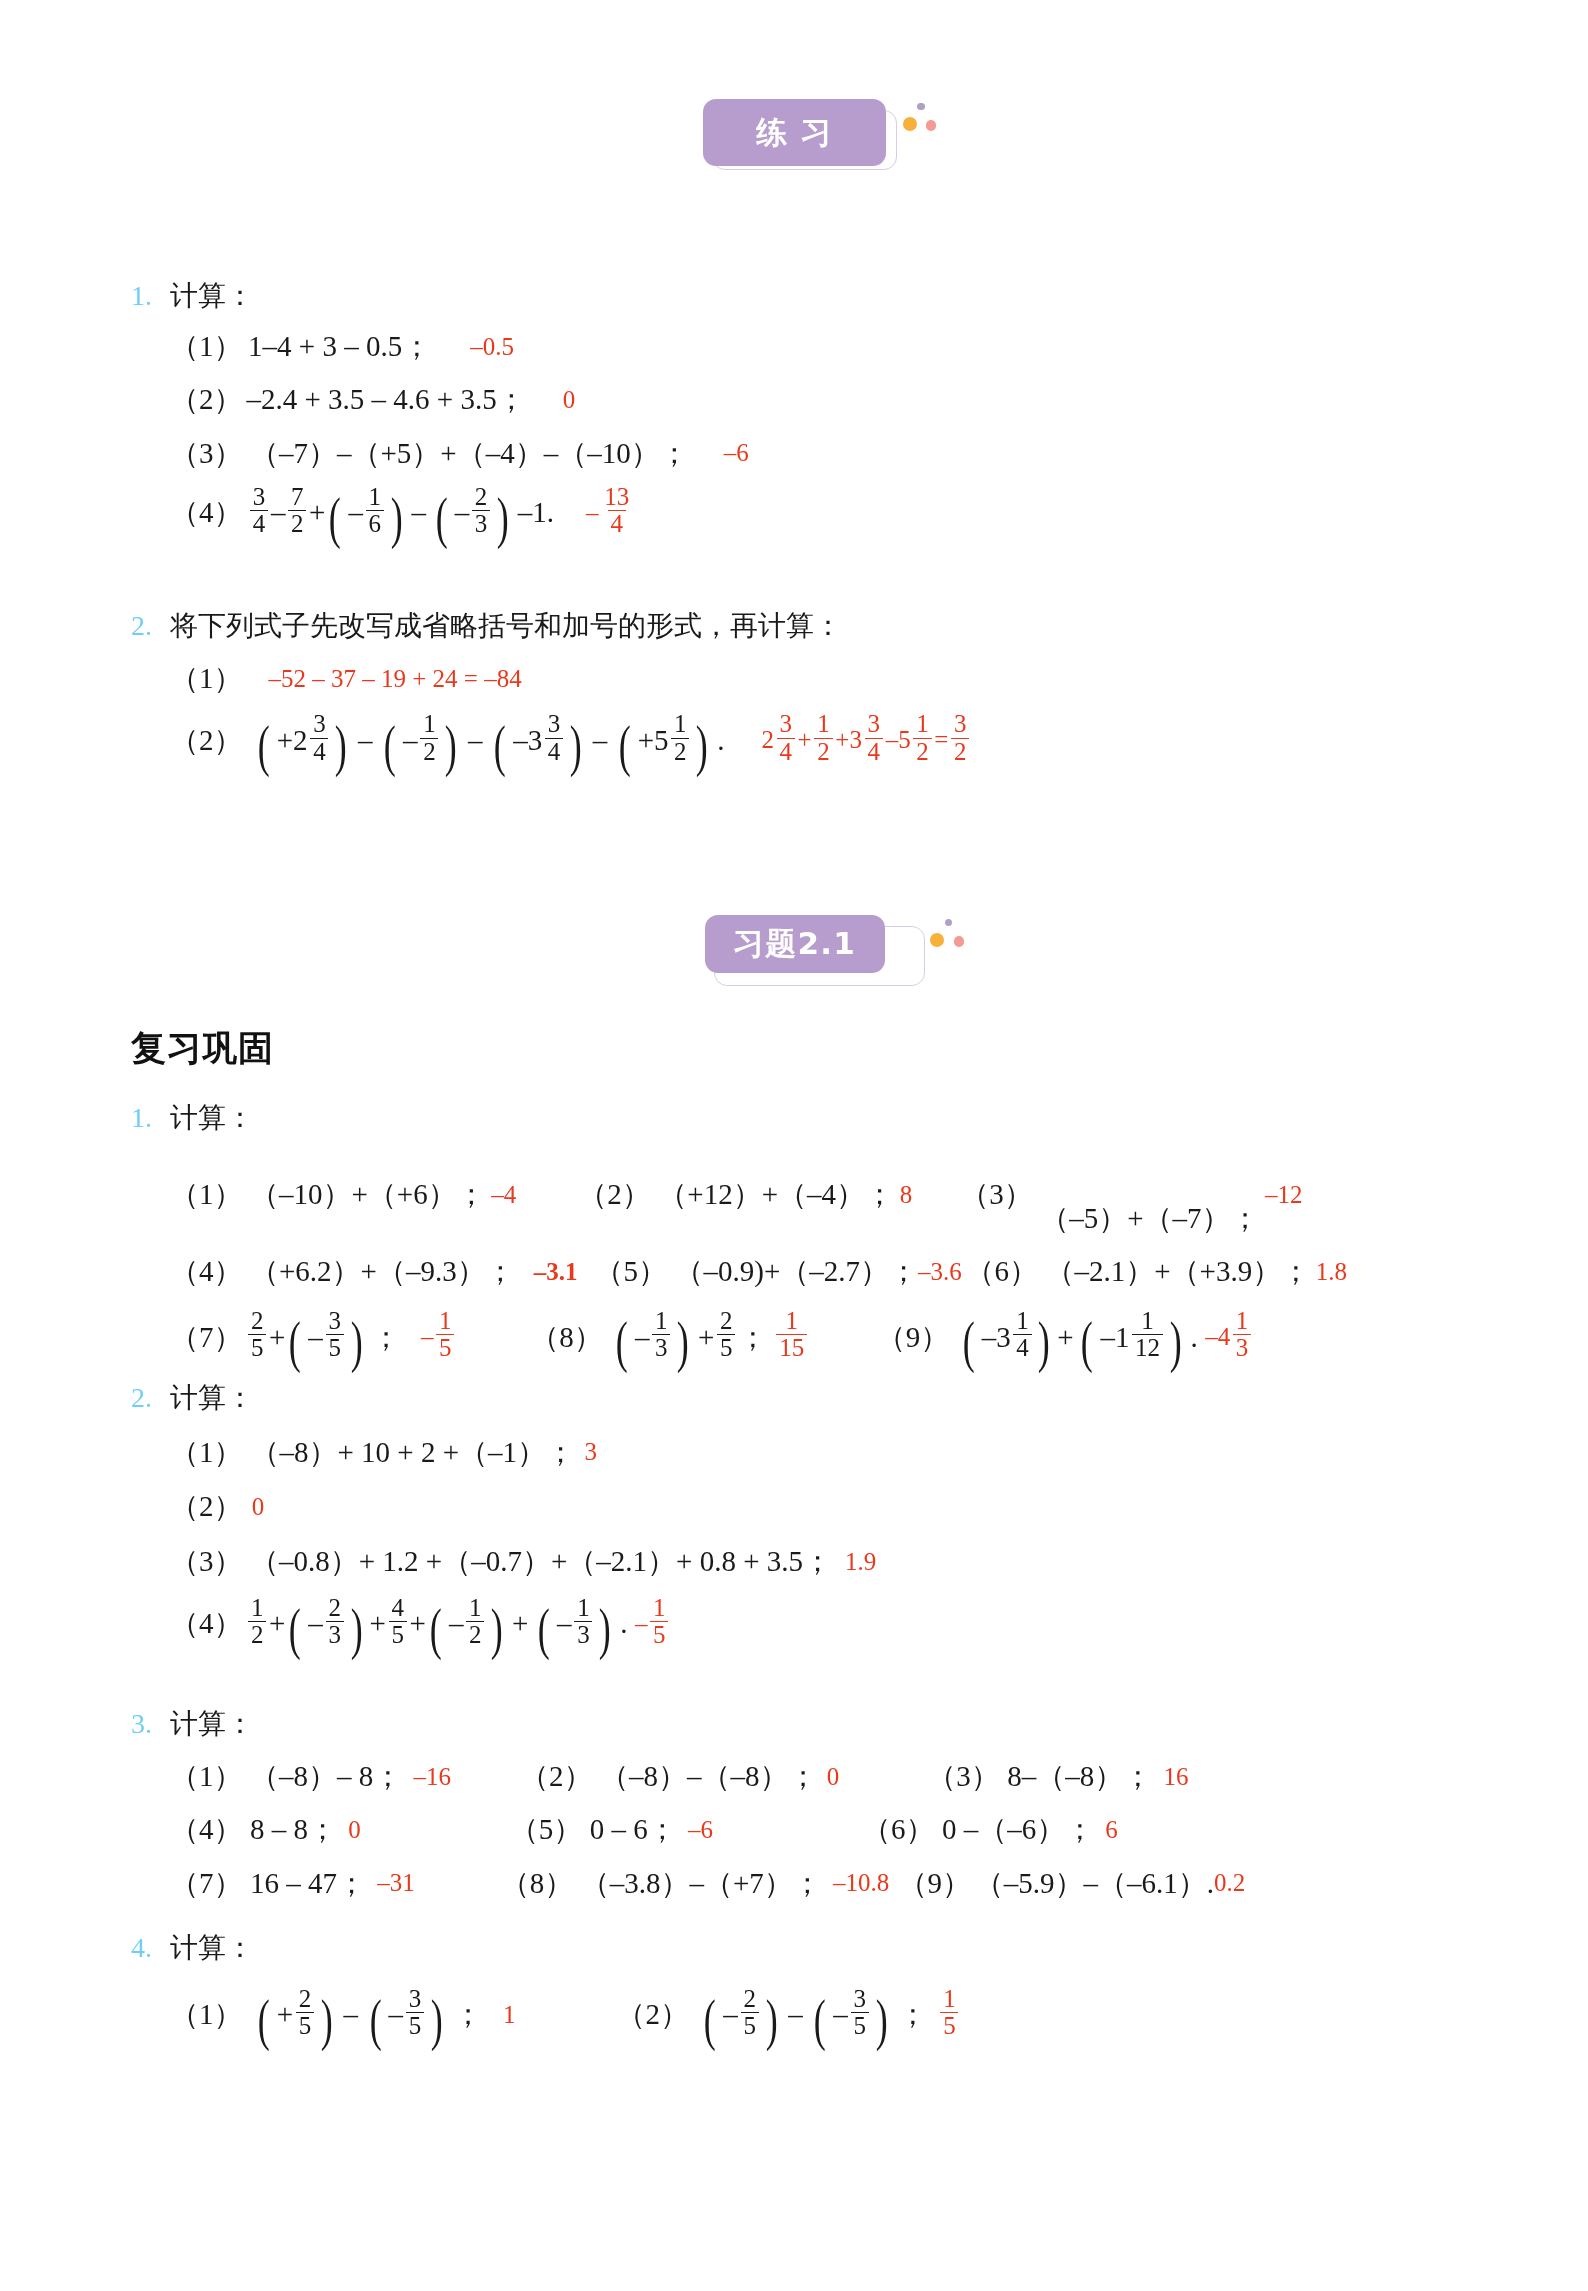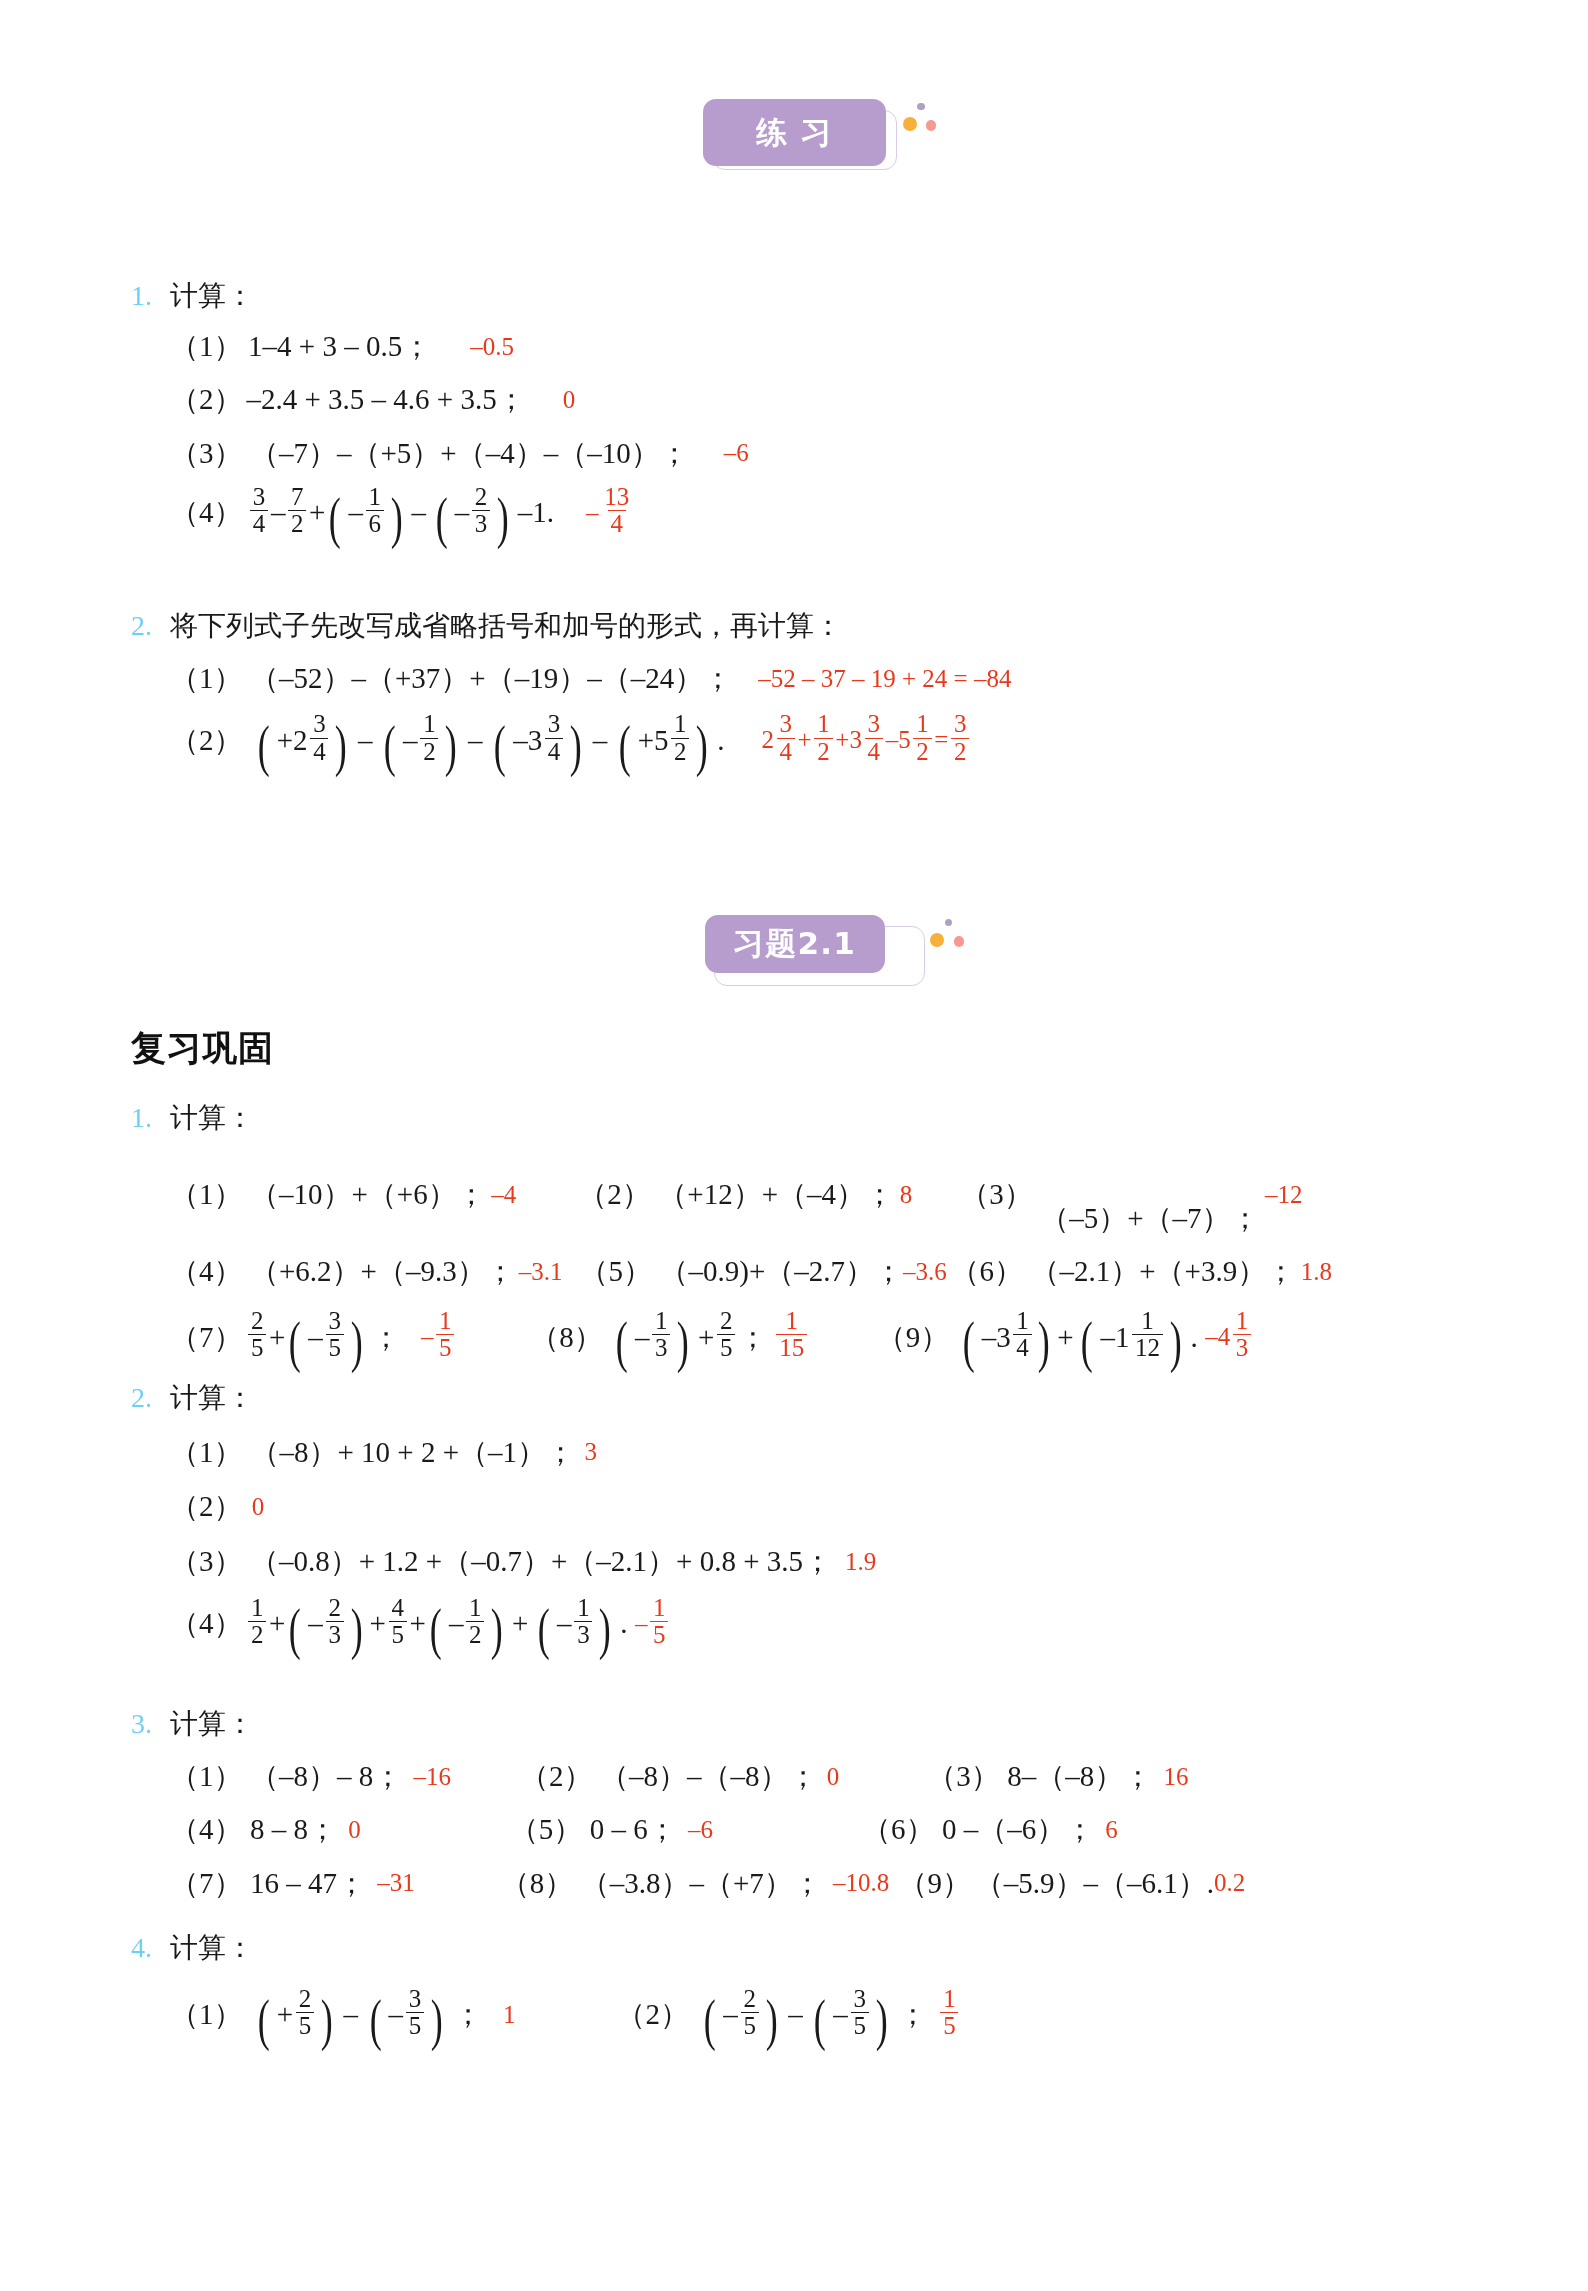--- a/index.html
+++ b/index.html
@@ -236,21 +236,20 @@
   </div>
 
   <div class="abs" style="left:131px;top:608px;">
     <div class="row">
       <span class="qnum">2.</span>
       <span class="qtext">将下列式子先改写成省略括号和加号的形式，再计算：</span>
     </div>
 
     <div class="row ind1" style="margin-top:17px;">
       <span class="expr">（1）</span>
-      <span class="expr" style="margin-left:7.5px;">（–52）–（+37）+（–19）–（–24）；</span>
       <span class="ans" style="margin-left:26px;">–52 – 37 – 19 + 24 = –84</span>
     </div>
 
     <div class="row ind1" style="margin-top:17px;">
       <span class="expr">（2）</span>
 
       <span class="paren" style="margin-left:11.2px;">(</span>
       <span class="expr" style="margin-left:3.7px;">+</span>
       <span class="expr">2</span>
       <span class="frac">
@@ -351,21 +350,21 @@
       <span class="ans" style="margin-left:5.6px;">8</span>
 
       <span class="expr" style="margin-left:48px;">（3）</span>
       <span class="expr" style="margin-left:7.5px;margin-top:48px;">（–5）+（–7）；</span>
       <span class="ans" style="margin-left:5.6px;">–12</span>
     </div>
 
     <div class="row ind1" style="margin-top:17px;">
       <span class="expr">（4）</span>
       <span class="expr" style="margin-left:7.5px;">（+6.2）+（–9.3）；</span>
-      <span class="ans" style="margin-left:4px;">–3.1</span>
+      <span class="ans" style="margin-left:19px;font-weight:bold;">–3.1</span>
 
       <span class="expr" style="margin-left:17px;">（5）</span>
       <span class="expr" style="margin-left:7.5px;">（–0.9)+（–2.7）；</span>
       <span class="ans">–3.6</span>
 
       <span class="expr" style="margin-left:3.7px;">（6）</span>
       <span class="expr" style="margin-left:7.5px;">（–2.1）+（+3.9）；</span>
       <span class="ans" style="margin-left:5.6px;">1.8</span>
     </div>
 

